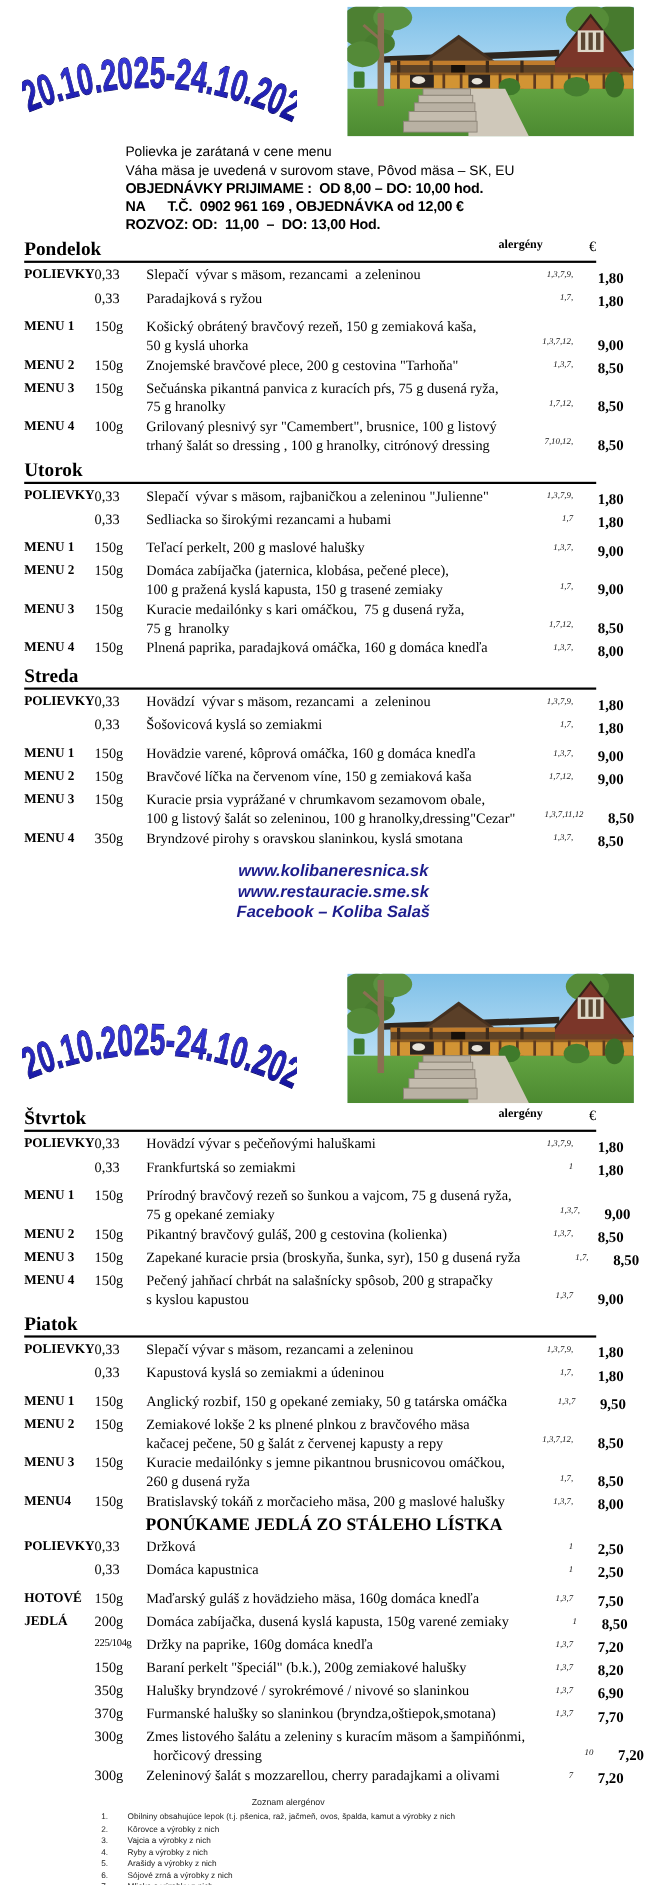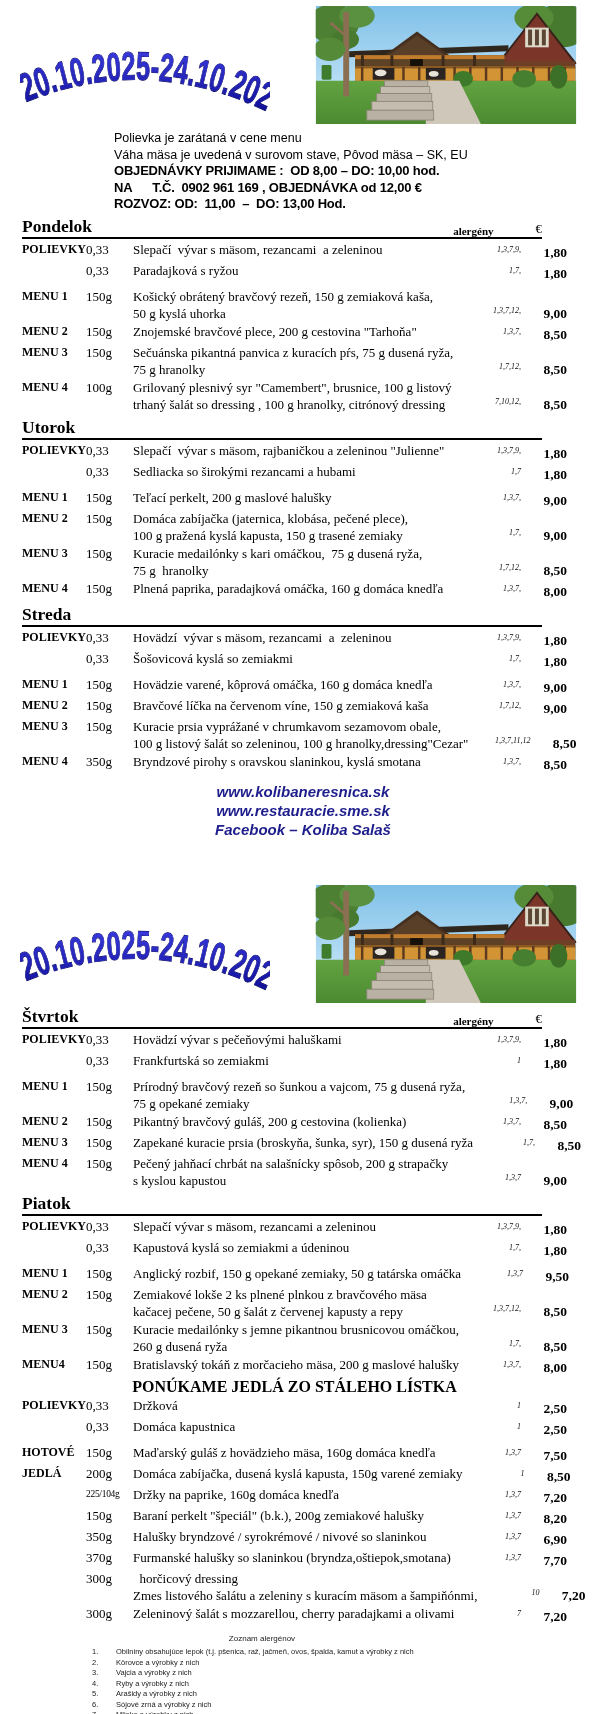--- a/index.html
+++ b/index.html
@@ -11,21 +11,21 @@
   .wordart{width:250px;}
   .wa-svg{width:250px;height:100px;display:block;}
   .photo svg{width:264px;height:118px;display:block;}
 
   .info{padding:6px 0 0 114px;font-family:"Liberation Sans",sans-serif;font-size:12.5px;line-height:16.5px;}
   .info-line{white-space:pre;}
   .info-line.b{font-weight:bold;font-size:13px;letter-spacing:-0.2px;}
 
   .menu-body{padding:0 39px 0 22px;}
 
-  .day-header{display:flex;align-items:flex-end;border-bottom:2px solid #000;margin:3px 25px 2px 0;}
+  .day-header{display:flex;align-items:flex-start;border-bottom:2px solid #000;margin:3px 25px 2px 0;}
   .day-name{font-size:17.5px;font-weight:bold;line-height:21px;}
   .spacer{flex:1;}
   .all-label{font-weight:bold;font-size:11px;}
   .hdr-gap{width:42px;}
   .eur-label{font-size:13px;}
 
   .menu-row{display:flex;line-height:17.5px;font-size:13px;}
   .menu-row.gap{margin-top:5px;}
   .c-label{width:64px;flex:none;font-weight:bold;font-size:12px;}
   .c-qty{width:47px;flex:none;}
@@ -560,22 +560,22 @@
           <div class="c-desc">
             <div class="desc-line">Furmanské halušky so slaninkou (bryndza,oštiepok,smotana)</div>
           </div>
           <div class="c-all">1,3,7</div>
           <div class="c-price">7,70</div>
         </div>
         <div class="menu-row">
           <div class="c-label"></div>
           <div class="c-qty">300g</div>
           <div class="c-desc">
+            <div class="desc-line">Zmes listového šalátu a zeleniny s kuracím mäsom a šampiňónmi,</div>
             <div class="desc-line">  horčicový dressing</div>
-            <div class="desc-line">Zmes listového šalátu a zeleniny s kuracím mäsom a šampiňónmi,</div>
           </div>
           <div class="c-all">10</div>
           <div class="c-price">7,20</div>
         </div>
         <div class="menu-row">
           <div class="c-label"></div>
           <div class="c-qty">300g</div>
           <div class="c-desc">
             <div class="desc-line">Zeleninový šalát s mozzarellou, cherry paradajkami a olivami</div>
           </div>

